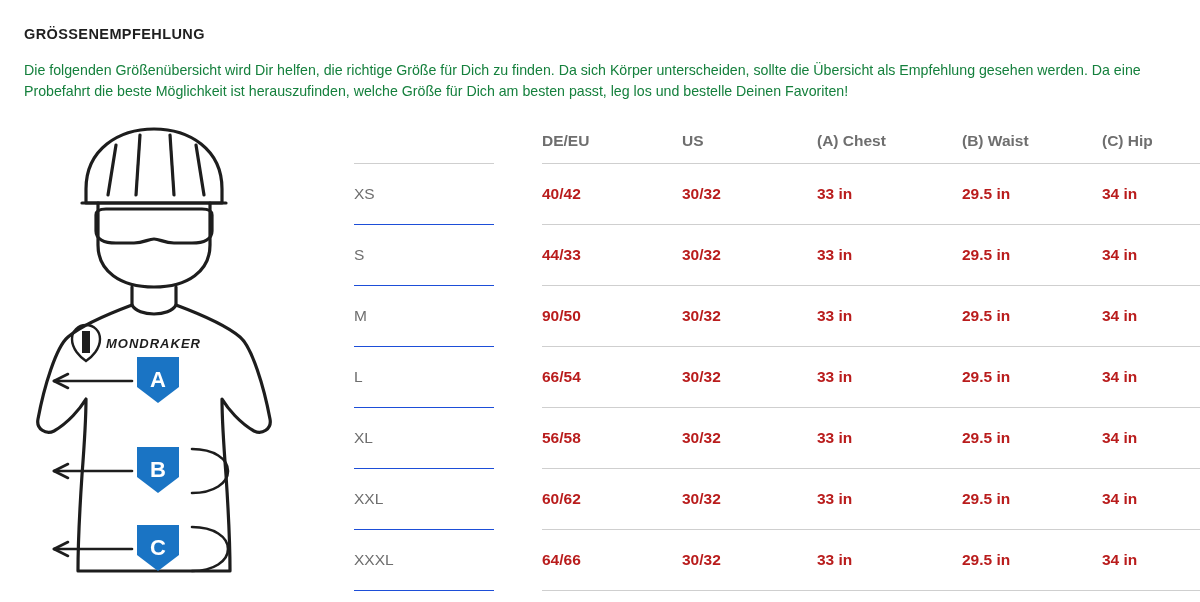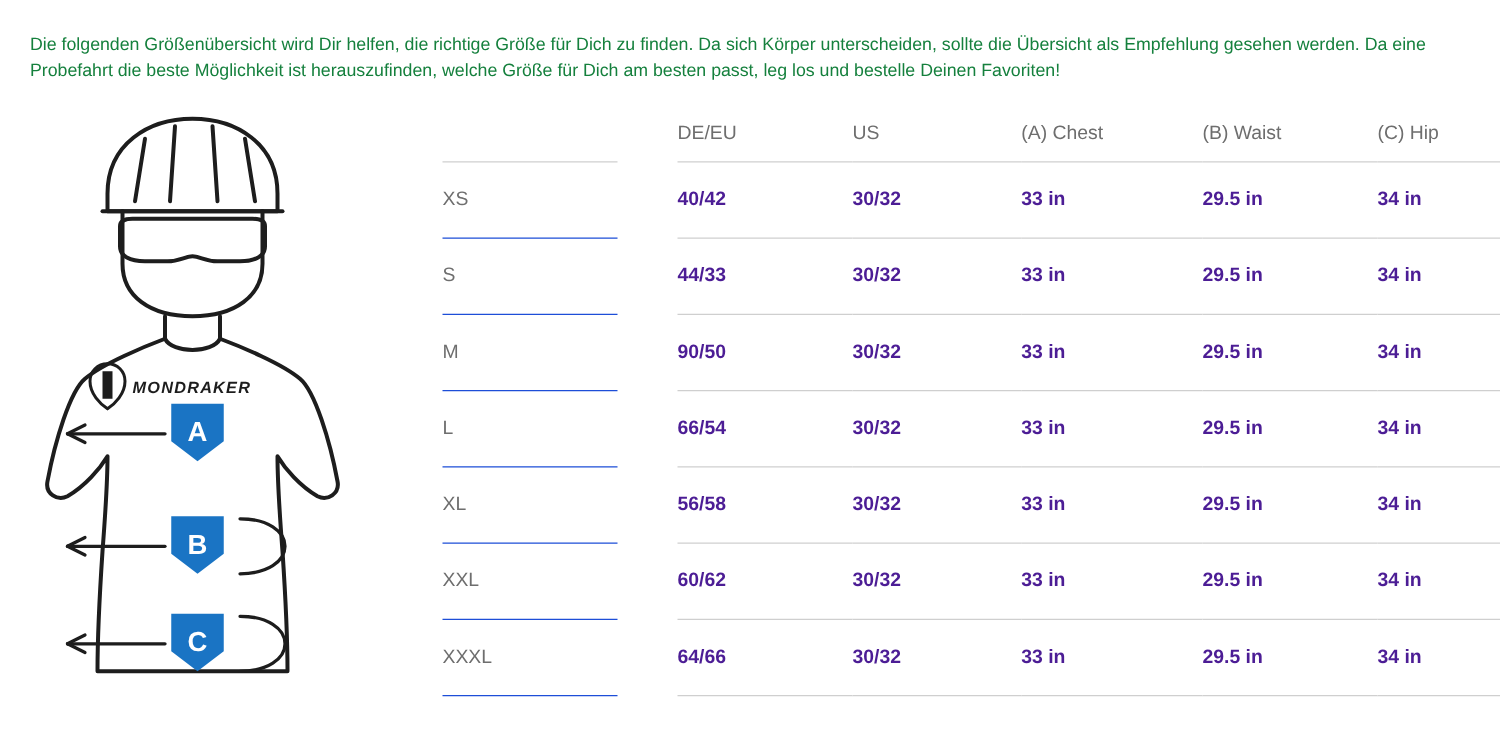--- a/index.html
+++ b/index.html
@@ -70,32 +70,32 @@
   table.size-table th,
   table.size-table td {
     text-align: left;
     padding: 0;
     height: 60px;
     vertical-align: middle;
     font-size: 15.5px;
     border-bottom: 1px solid #cfcfcf;
   }
   table.size-table thead th {
-    font-weight: normal;
+    font-weight: bold;
     color: #6e6e6e;
     font-size: 15.5px;
     height: 44px;
     border-bottom: 1px solid #cfcfcf;
   }
   table.size-table tbody td.size-label {
     color: #6e6e6e;
     font-weight: normal;
   }
   table.size-table tbody td.value {
-    color: #4c1d95;
+    color: #b91c1c;
     font-weight: bold;
   }
 
   
   col.c-size { width: 140px; }
   col.c-deeu { width: 140px; }
   col.c-us   { width: 135px; }
   col.c-chest{ width: 145px; }
   col.c-waist{ width: 140px; }
   col.c-hip  { width: 155px; }
@@ -125,20 +125,21 @@
     font-size: 13px;
     letter-spacing: 1px;
     fill: #1d1d1d;
   }
 </style>
 </head>
 <body>
 
 <div class="page">
 
+  <div class="heading">GRÖSSENEMPFEHLUNG</div>
 
   <p class="intro">Die folgenden Größenübersicht wird Dir helfen, die richtige Größe für Dich zu finden. Da sich Körper unterscheiden, sollte die Übersicht als Empfehlung gesehen werden. Da eine Probefahrt die beste Möglichkeit ist herauszufinden, welche Größe für Dich am besten passt, leg los und bestelle Deinen Favoriten!</p>
 
   <div class="content">
 
     <div class="figure">
       <svg width="320" height="470" viewBox="0 0 320 470">
         <g fill="none" stroke="#1d1d1d" stroke-width="3.2" stroke-linecap="round" stroke-linejoin="round">
 
           <path d="M62 70 C62 30 95 10 130 10 C165 10 198 30 198 70 L198 84 L62 84 Z"></path>

